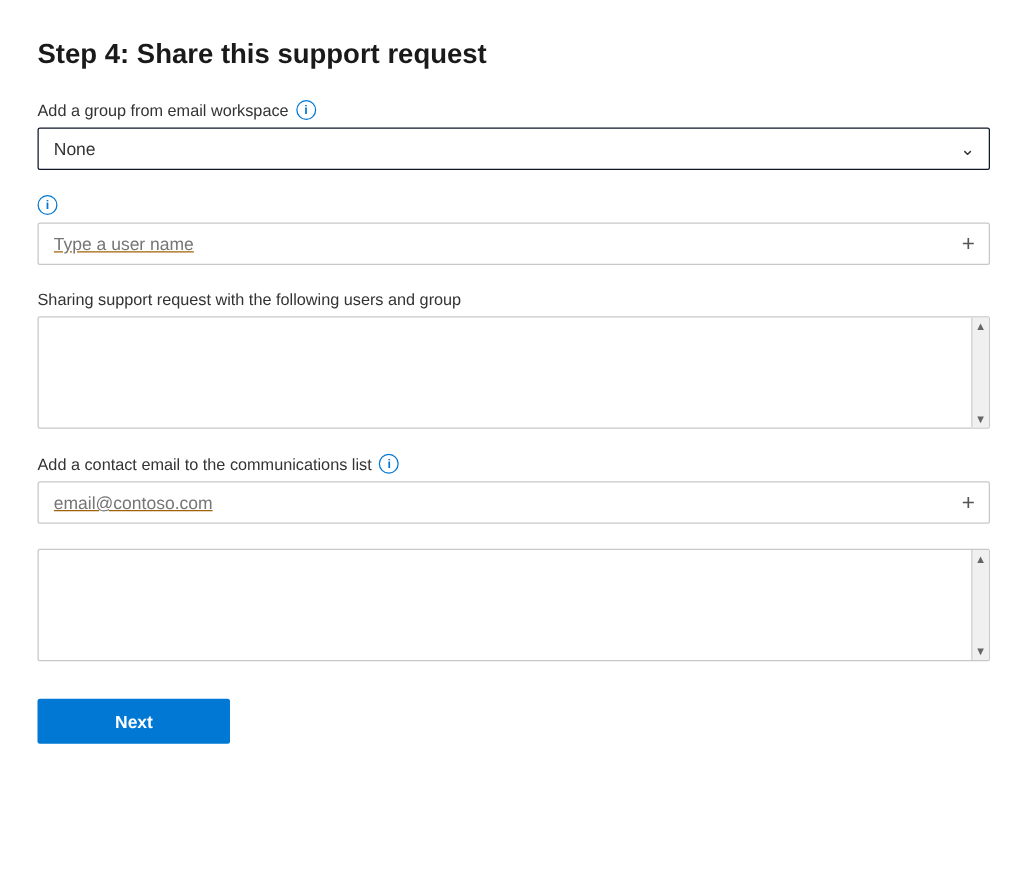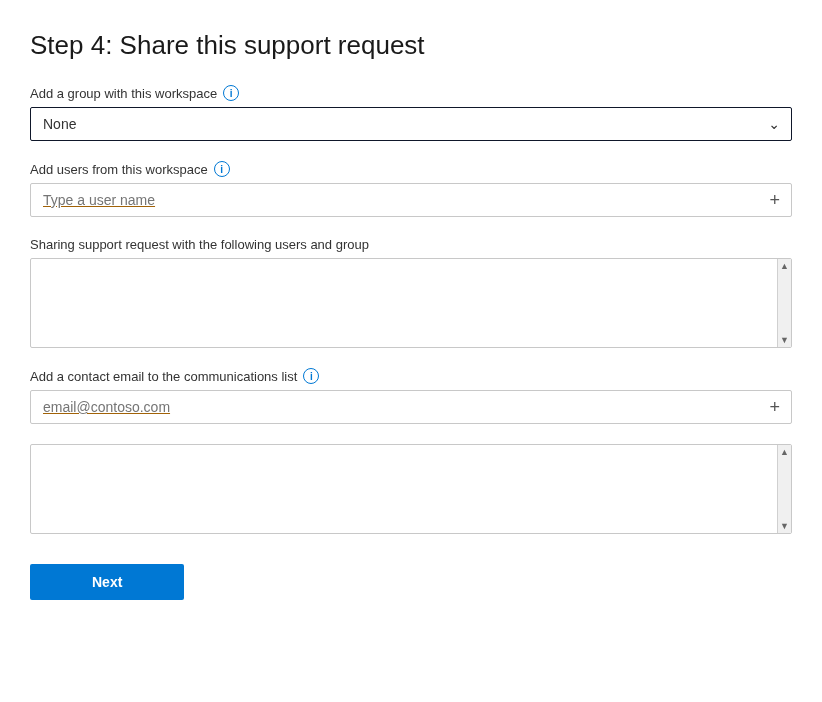--- a/index.html
+++ b/index.html
@@ -11,22 +11,22 @@
     body {
       font-family: 'Segoe UI', Arial, sans-serif;
       background: #ffffff;
       color: #333333;
       width: 822px;
       min-height: 702px;
       padding: 30px 30px 30px 30px;
     }
 
     .page-title {
-      font-size: 26px;
-      font-weight: 400;
+      font-size: 22px;
+      font-weight: 700;
       color: #1a1a1a;
       margin-bottom: 24px;
     }
 
     .section-label {
       font-size: 13px;
       color: #333;
       margin-bottom: 6px;
       display: flex;
       align-items: center;
@@ -162,36 +162,35 @@
       margin-top: 10px;
     }
   </style>
 </head>
 <body>
 
 <h1 class="page-title">Step 4: Share this support request</h1>
 
 <div class="form-section">
   <div class="section-label">
-    <span>Add a group with this workspace</span>
+    <span>Add a group from email workspace</span>
     <span class="info-icon" title="Information">
       <span>i</span>
     </span>
   </div>
   <div class="dropdown-wrapper">
     <select class="dropdown-select">
       <option>None</option>
     </select>
     <span class="dropdown-arrow">⌄</span>
   </div>
 </div>
 
 <div class="form-section">
   <div class="section-label">
-    <span>Add users from this workspace</span>
     <span class="info-icon" title="Information">
       <span>i</span>
     </span>
   </div>
   <div class="input-with-add">
     <input type="text" class="text-input" placeholder="Type a user name" style="">
     <button class="add-btn">+</button>
   </div>
 </div>
 

